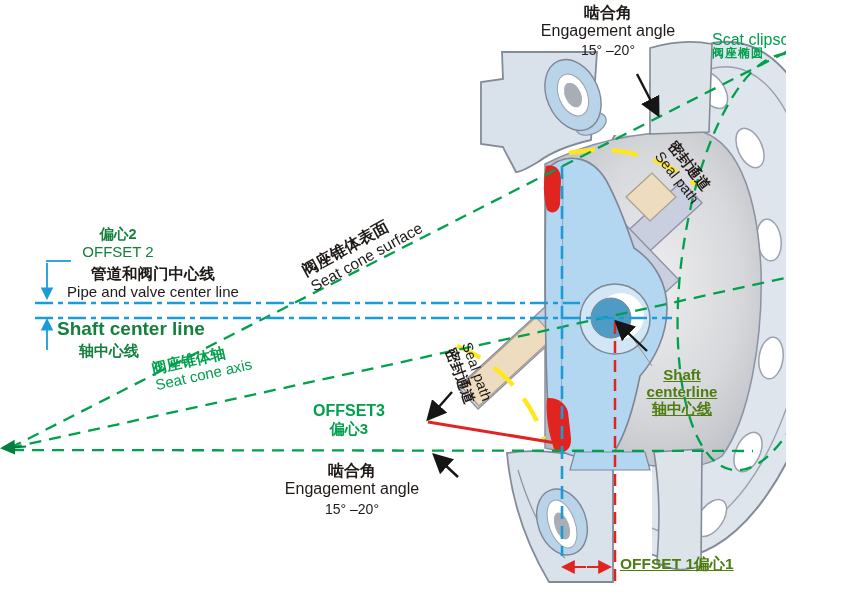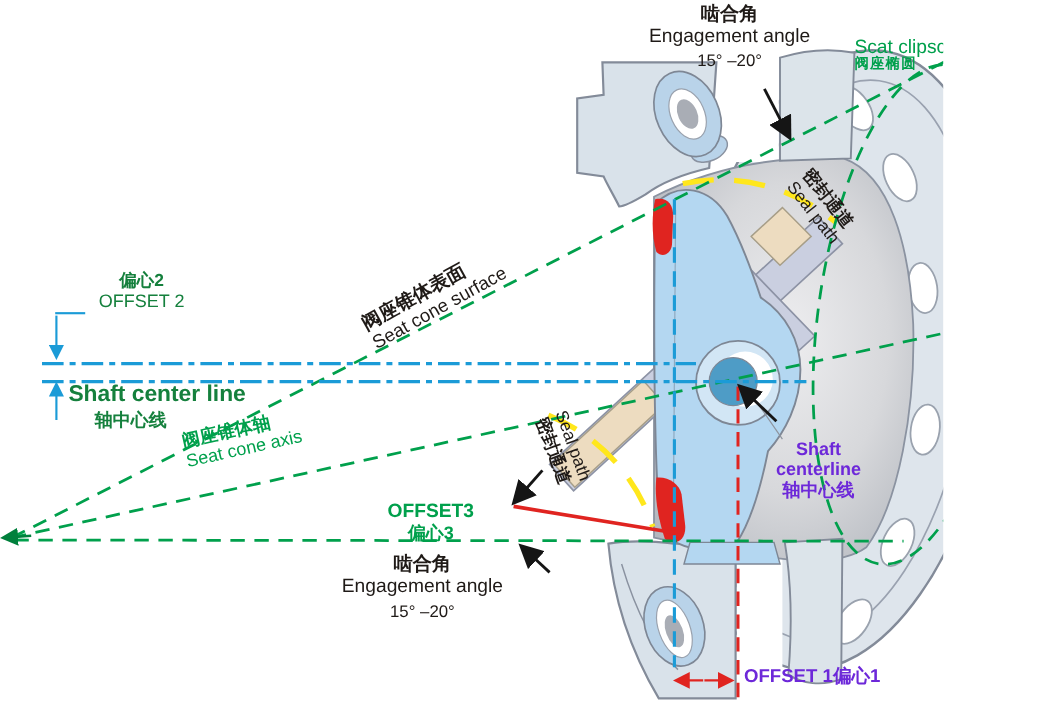--- a/index.html
+++ b/index.html
@@ -4,21 +4,21 @@
 <style>
   html,body{margin:0;padding:0;background:#fff;}
   #stage{position:relative;width:786px;height:607px;background:#fff;overflow:hidden;
          font-family:"Liberation Sans","DejaVu Sans",sans-serif;}
   #stage svg{position:absolute;left:0;top:0;}
   .lbl{position:absolute;line-height:1.14;white-space:nowrap;color:#1f1a17;}
   .ctr{text-align:center;}
   .zh{font-weight:bold;}
   .blue{color:#15803d;}
   .green{color:#00a04c;}
-  .red{color:#6d28d9;}
+  .red{color:#4d7c0f;text-decoration:underline;}
   .rot{transform-origin:0 0;}
   
   #engagement-top{left:508px;top:4px;width:200px;}
   #engagement-top .l-zh{font-size:16px;}
   #engagement-top .l-en{font-size:16px;}
   #engagement-top .l-rg{font-size:14px;margin-top:3px;}
   #seat-ellipse-lbl{left:712px;top:31px;}
   #seat-ellipse-lbl .l-en{font-size:16px;}
   #seat-ellipse-lbl .l-zh{font-size:12px;font-weight:bold;letter-spacing:1px;margin-top:-2px;}
   #seal-path-top{left:678px;top:138px;transform:rotate(52deg);font-size:14.5px;}
@@ -30,21 +30,21 @@
   #offset2-lbl .l-en{font-size:15px;}
   #pipe-center-lbl{left:44px;top:265px;width:218px;}
   #pipe-center-lbl .l-zh{font-size:15.5px;}
   #pipe-center-lbl .l-en{font-size:15px;}
   #shaft-center-blue{left:57px;top:318px;}
   #shaft-center-blue .l-en{font-size:19px;font-weight:bold;}
   #shaft-center-blue .l-zh{font-size:15px;margin-left:22px;margin-top:2px;}
   #seat-cone-axis{left:150px;top:360px;transform:rotate(-12.5deg);}
   #seat-cone-axis .l-zh{font-size:15px;}
   #seat-cone-axis .l-en{font-size:15px;}
-  #offset3-lbl{left:303px;top:402px;width:112px;font-weight:bold;margin-top:16px;}
+  #offset3-lbl{left:293px;top:402px;width:112px;font-weight:bold;}
   #offset3-lbl .l-en{font-size:16px;}
   #offset3-lbl .l-zh{font-size:15px;}
   #seal-path-bottom{left:474px;top:340px;transform:rotate(70deg);font-size:14.5px;}
   #engagement-bottom{left:252px;top:462px;width:200px;}
   #engagement-bottom .l-zh{font-size:16px;}
   #engagement-bottom .l-en{font-size:16px;}
   #engagement-bottom .l-rg{font-size:14px;margin-top:4px;}
   #shaft-center-red{left:630px;top:366px;width:104px;font-weight:bold;font-size:15px;}
   #offset1-lbl{left:620px;top:555px;font-weight:bold;font-size:15.5px;}
 </style>
@@ -190,20 +190,24 @@
   <div class="lbl rot" id="seat-cone-surface">
     <div class="zh l-zh">阀座锥体表面</div>
     <div class="l-en">Seat cone surface</div>
   </div>
 
   <div class="lbl ctr blue" id="offset2-lbl">
     <div class="zh l-zh">偏心2</div>
     <div class="l-en">OFFSET 2</div>
   </div>
 
+  <div class="lbl ctr" id="pipe-center-lbl">
+    <div class="zh l-zh">管道和阀门中心线</div>
+    <div class="l-en">Pipe and valve center line</div>
+  </div>
 
   <div class="lbl blue" id="shaft-center-blue">
     <div class="l-en">Shaft center line</div>
     <div class="zh l-zh">轴中心线</div>
   </div>
 
   <div class="lbl rot green" id="seat-cone-axis">
     <div class="zh l-zh">阀座锥体轴</div>
     <div class="l-en">Seat cone axis</div>
   </div>

